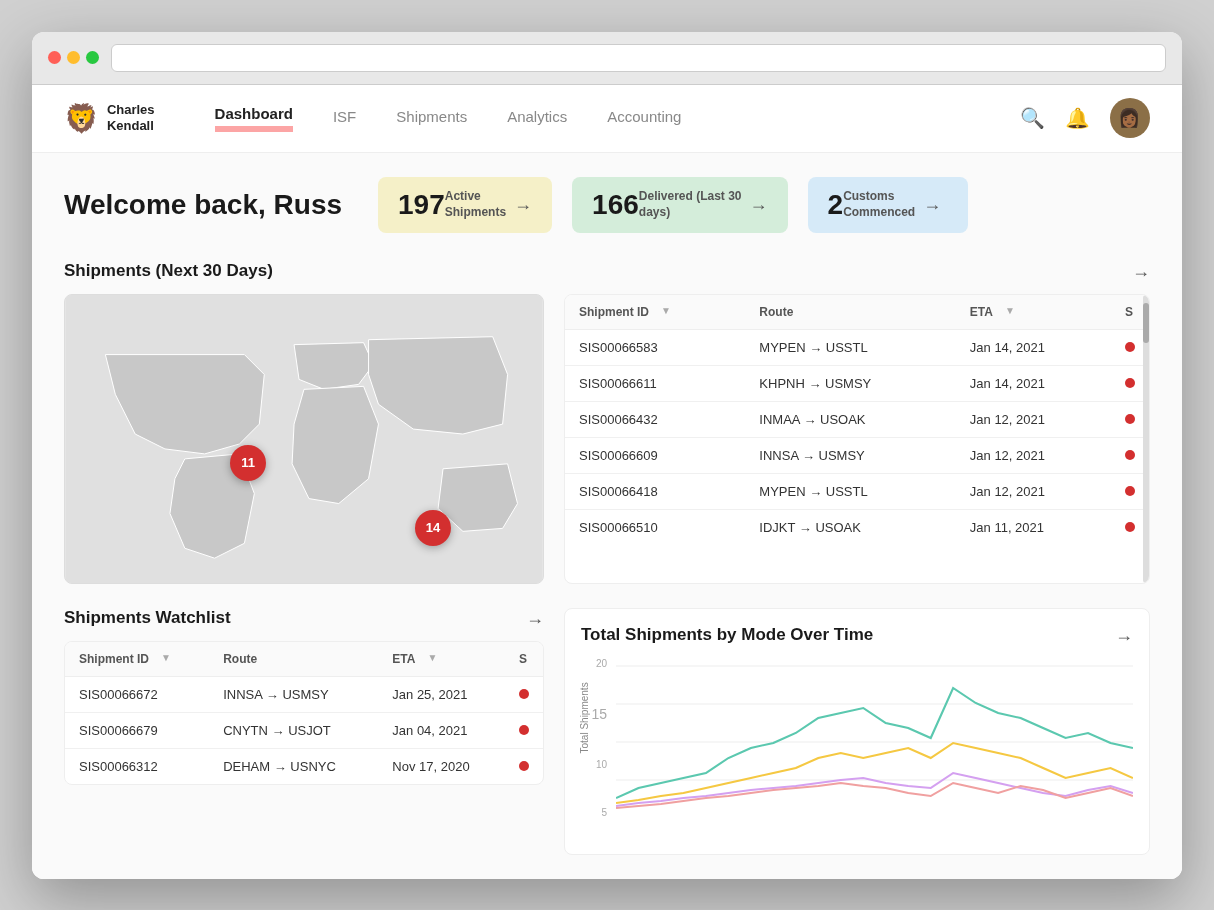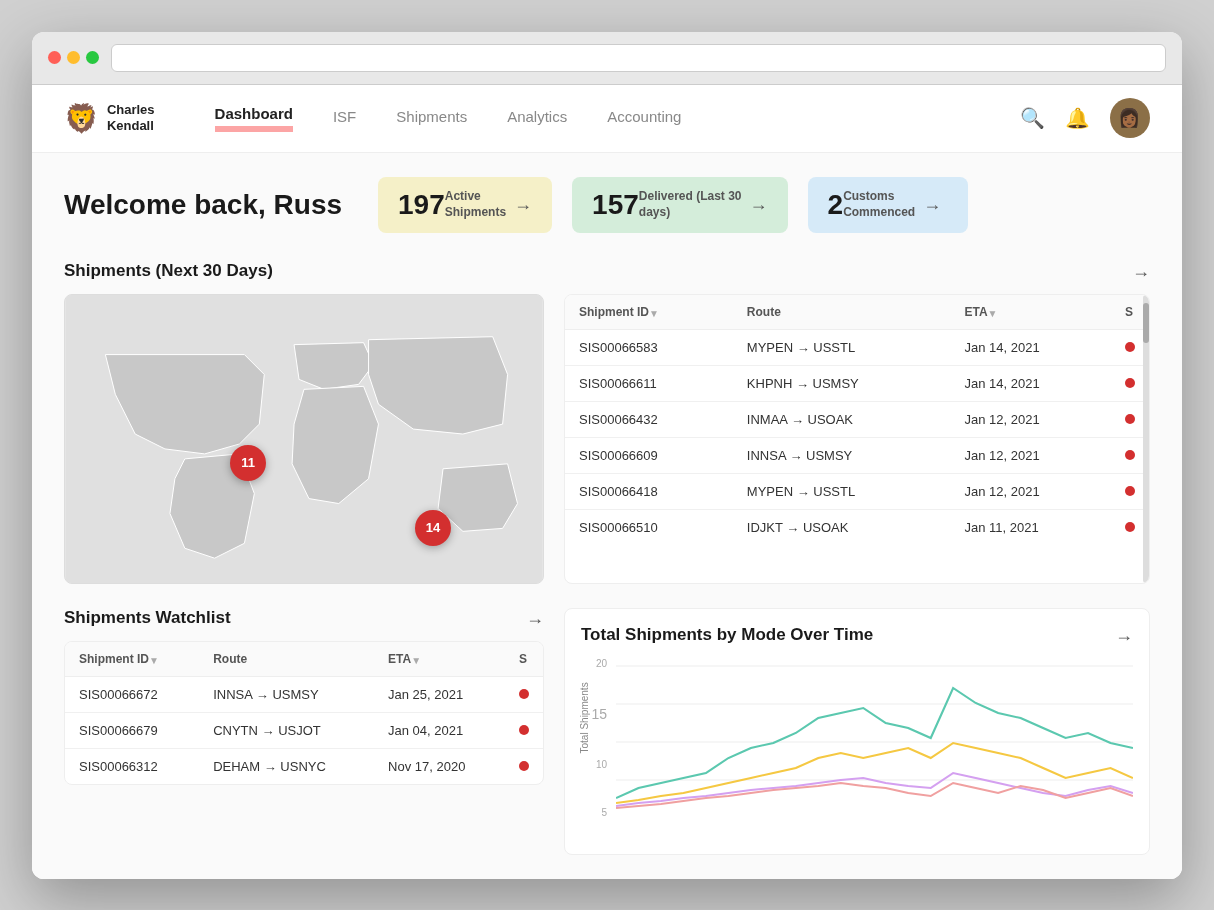--- a/index.html
+++ b/index.html
@@ -50,21 +50,21 @@
     .map-container { flex: 0 0 480px; height: 290px; background: #e8e8e8; border-radius: 8px; position: relative; overflow: hidden; border: 1px solid #ddd; }
     .map-bg { width: 100%; height: 100%; }
     .map-pin { position: absolute; background: #d32f2f; color: white; border-radius: 50%; width: 36px; height: 36px; display: flex; align-items: center; justify-content: center; font-size: 13px; font-weight: 700; cursor: pointer; box-shadow: 0 2px 8px rgba(0,0,0,0.3); }
     .pin-11 { left: 165px; top: 150px; }
     .pin-14 { left: 350px; top: 215px; }
 
     
     .table-container { flex: 1; border: 1px solid #eee; border-radius: 8px; overflow: hidden; background: white; }
     table { width: 100%; border-collapse: collapse; font-size: 13px; }
     thead th { background: #fafafa; padding: 10px 14px; text-align: left; font-size: 12px; font-weight: 600; color: #555; border-bottom: 1px solid #eee; white-space: nowrap; }
-    .th-inner { display: flex; align-items: flex-end; gap: 0; }
+    .th-inner { display: flex; align-items: flex-start; gap: 12px; }
     .sort-icon { color: #aaa; font-size: 10px; }
     tbody tr { border-bottom: 1px solid #f0f0f0; }
     tbody tr:last-child { border-bottom: none; }
     tbody td { padding: 10px 14px; color: #333; }
     .td-id { font-weight: 500; }
     .td-status { width: 30px; }
     .status-dot { width: 10px; height: 10px; border-radius: 50%; background: #d32f2f; display: inline-block; }
 
     
     .bottom-section { display: flex; gap: 20px; }
@@ -120,21 +120,21 @@
       <div class="welcome-row">
         <div class="welcome-text">Welcome back, Russ</div>
 
         <div class="stat-card stat-card-active">
           <span class="stat-number">197</span>
           <span class="stat-label">Active<br>Shipments</span>
           <span class="stat-arrow">→</span>
         </div>
 
         <div class="stat-card stat-card-delivered">
-          <span class="stat-number">157</span>
+          <span class="stat-number">166</span>
           <span class="stat-label">Delivered (Last 30<br>days)</span>
           <span class="stat-arrow">→</span>
         </div>
 
         <div class="stat-card stat-card-customs">
           <span class="stat-number">2</span>
           <span class="stat-label">Customs<br>Commenced</span>
           <span class="stat-arrow">→</span>
         </div>
       </div>

